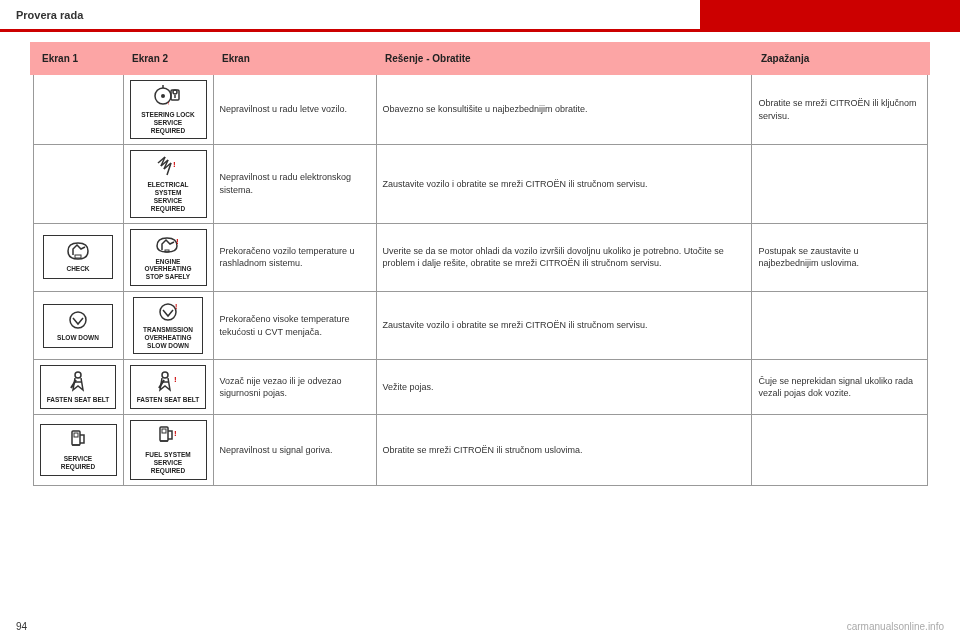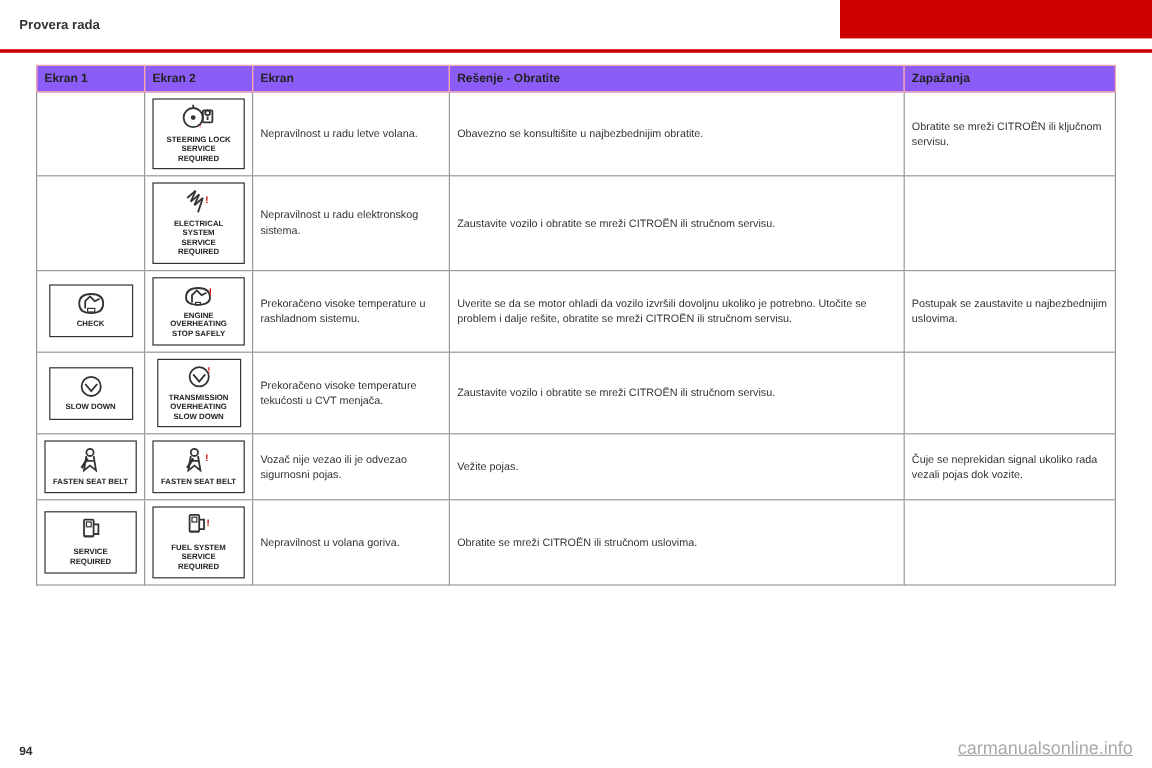--- a/index.html
+++ b/index.html
@@ -10,21 +10,21 @@
       height: 640px;
       overflow: hidden;
       position: relative;
     }
 
     .page-header {
       display: flex;
       align-items: center;
       padding: 8px 16px;
       border-bottom: 3px solid #cc0000;
-      height: 44px;
+      height: 32px;
     }
 
     .page-title {
       font-size: 11px;
       font-weight: bold;
       color: #333;
     }
 
     .red-bar {
       position: absolute;
@@ -40,22 +40,22 @@
     }
 
     table {
       width: 100%;
       border-collapse: collapse;
       font-size: 9.5px;
       color: #222;
     }
 
     th {
-      background: #8b5cf6;
-      border: 1px solid #fca5a5;
+      background: #fca5a5;
+      border: 6px solid #fca5a5;
       padding: 5px 6px;
       text-align: left;
       font-weight: bold;
       font-size: 10px;
     }
 
     td {
       border: 1px solid #999;
       padding: 5px 6px;
       vertical-align: middle;
@@ -99,32 +99,31 @@
       font-size: 9px;
       line-height: 1.4;
       color: #333;
     }
 
     .page-num {
       position: absolute;
       bottom: 8px;
       left: 16px;
       font-size: 10px;
-      font-weight: bold;
+      font-weight: normal;
       color: #333;
       margin-top: 24px;
     }
 
     .watermark {
       position: absolute;
       bottom: 8px;
       right: 16px;
-      font-size: 15px;
+      font-size: 10px;
       color: #aaa;
-      text-decoration: underline;
     }
   </style>
 </head>
 <body>
 
 <div class="page-header">
   <span class="page-title">Provera rada</span>
   <div class="red-bar"></div>
 </div>
 
@@ -151,21 +150,21 @@
               <circle cx="10" cy="11" r="2" fill="#333"></circle>
               <rect x="18" y="5" width="8" height="10" rx="1" fill="none" stroke="#333" stroke-width="1.5"></rect>
               <rect x="20" y="5" width="4" height="4" rx="2" fill="none" stroke="#333" stroke-width="1.5"></rect>
               <line x1="22" y1="10" x2="22" y2="13" stroke="#333" stroke-width="1.5"></line>
               <text x="15" y="20" font-size="4" fill="#cc0000" font-weight="bold">!</text>
             </svg>
             <div class="label">STEERING LOCK<br>SERVICE REQUIRED</div>
           </div>
         </td>
         <td>
-          <span class="text-small">Nepravilnost u radu letve volana.</span>
+          <span class="text-small">Nepravilnost u radu letve vozilo.</span>
         </td>
         <td>
           <span class="text-small">Obavezno se konsultišite u najbezbednijim obratite.</span>
         </td>
         <td>
           <span class="text-small">Obratite se mreži CITROËN ili ključnom servisu.</span>
         </td>
       </tr>
 
       <tr>
@@ -211,21 +210,21 @@
             <svg width="32" height="20" viewBox="0 0 32 20">
               <path d="M5,12 Q5,4 15,4 Q25,4 25,12 Q25,18 15,18 Q5,18 5,12" fill="none" stroke="#333" stroke-width="1.5"></path>
               <path d="M10,16 L10,10 L14,6 L18,10 L22,8" fill="none" stroke="#333" stroke-width="1.5"></path>
               <rect x="13" y="16" width="4" height="2" fill="none" stroke="#333" stroke-width="1"></rect>
               <text x="24" y="10" font-size="8" fill="#cc0000" font-weight="bold">!</text>
             </svg>
             <div class="label">ENGINE OVERHEATING<br>STOP SAFELY</div>
           </div>
         </td>
         <td>
-          <span class="text-small">Prekoračeno visoke temperature u rashladnom sistemu.</span>
+          <span class="text-small">Prekoračeno vozilo temperature u rashladnom sistemu.</span>
         </td>
         <td>
           <span class="text-small">Uverite se da se motor ohladi da vozilo izvršili dovoljnu ukoliko je potrebno. Utočite se problem i dalje rešite, obratite se mreži CITROËN ili stručnom servisu.</span>
         </td>
         <td>
           <span class="text-small">Postupak se zaustavite u najbezbednijim uslovima.</span>
         </td>
       </tr>
 
       <tr>
@@ -312,21 +311,21 @@
               <rect x="6" y="2" width="8" height="14" rx="1" fill="none" stroke="#333" stroke-width="1.5"></rect>
               <path d="M14,6 L18,6 L18,14 L14,14" fill="none" stroke="#333" stroke-width="1.5"></path>
               <line x1="6" y1="16" x2="14" y2="16" stroke="#333" stroke-width="1.5"></line>
               <rect x="8" y="4" width="4" height="4" fill="none" stroke="#333" stroke-width="1"></rect>
               <text x="20" y="11" font-size="8" fill="#cc0000" font-weight="bold">!</text>
             </svg>
             <div class="label">FUEL SYSTEM<br>SERVICE REQUIRED</div>
           </div>
         </td>
         <td>
-          <span class="text-small">Nepravilnost u volana goriva.</span>
+          <span class="text-small">Nepravilnost u signal goriva.</span>
         </td>
         <td>
           <span class="text-small">Obratite se mreži CITROËN ili stručnom uslovima.</span>
         </td>
         <td>
           <span class="text-small"></span>
         </td>
       </tr>
 
     </tbody>

